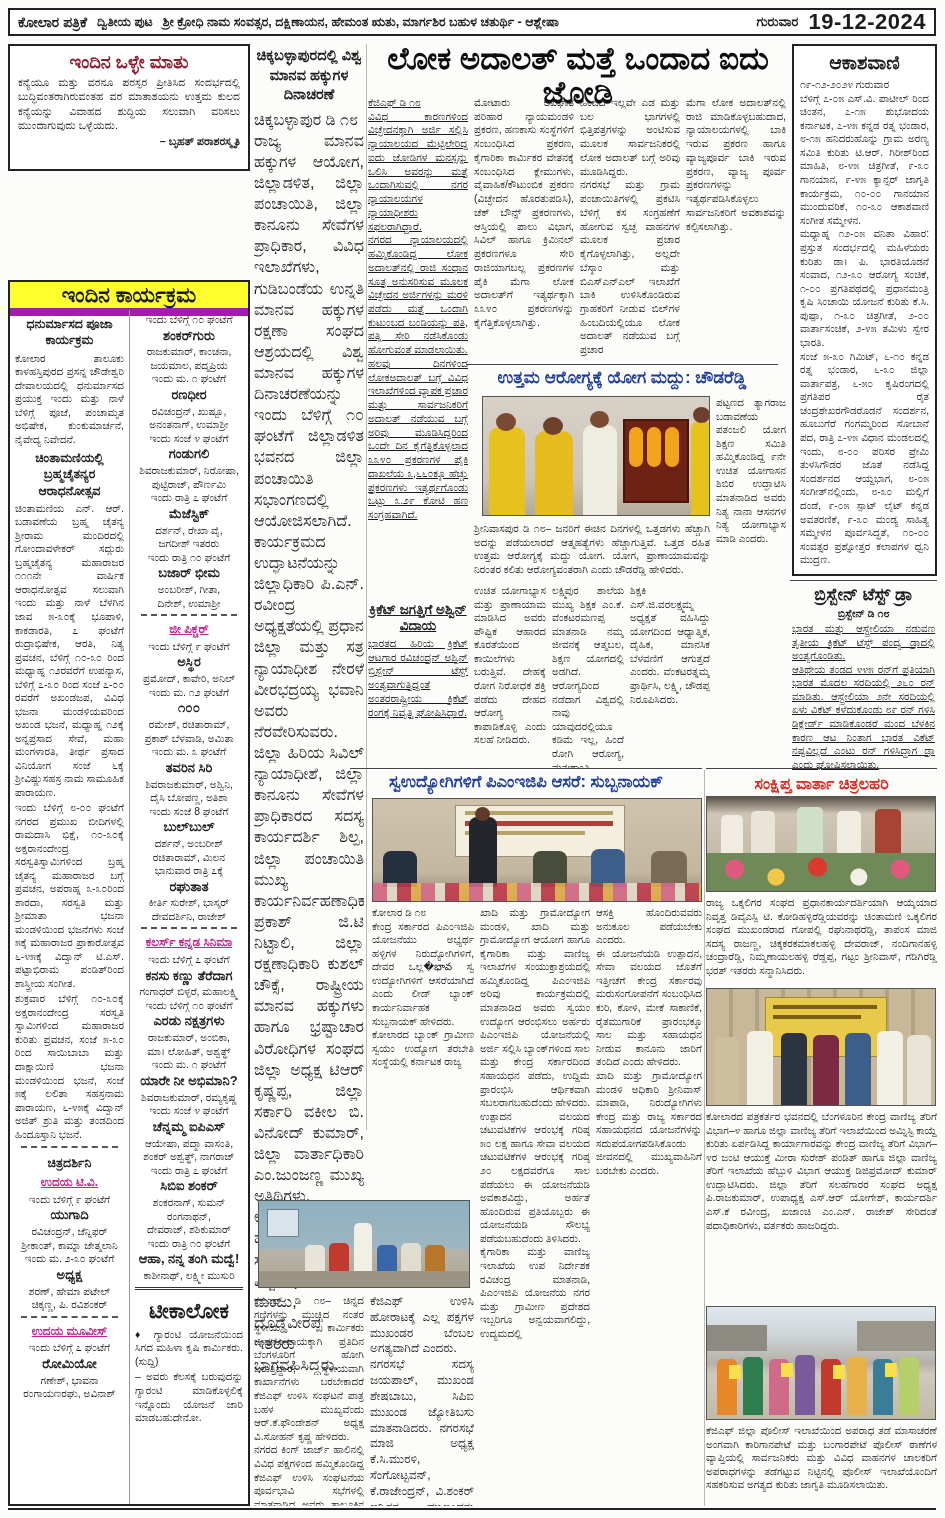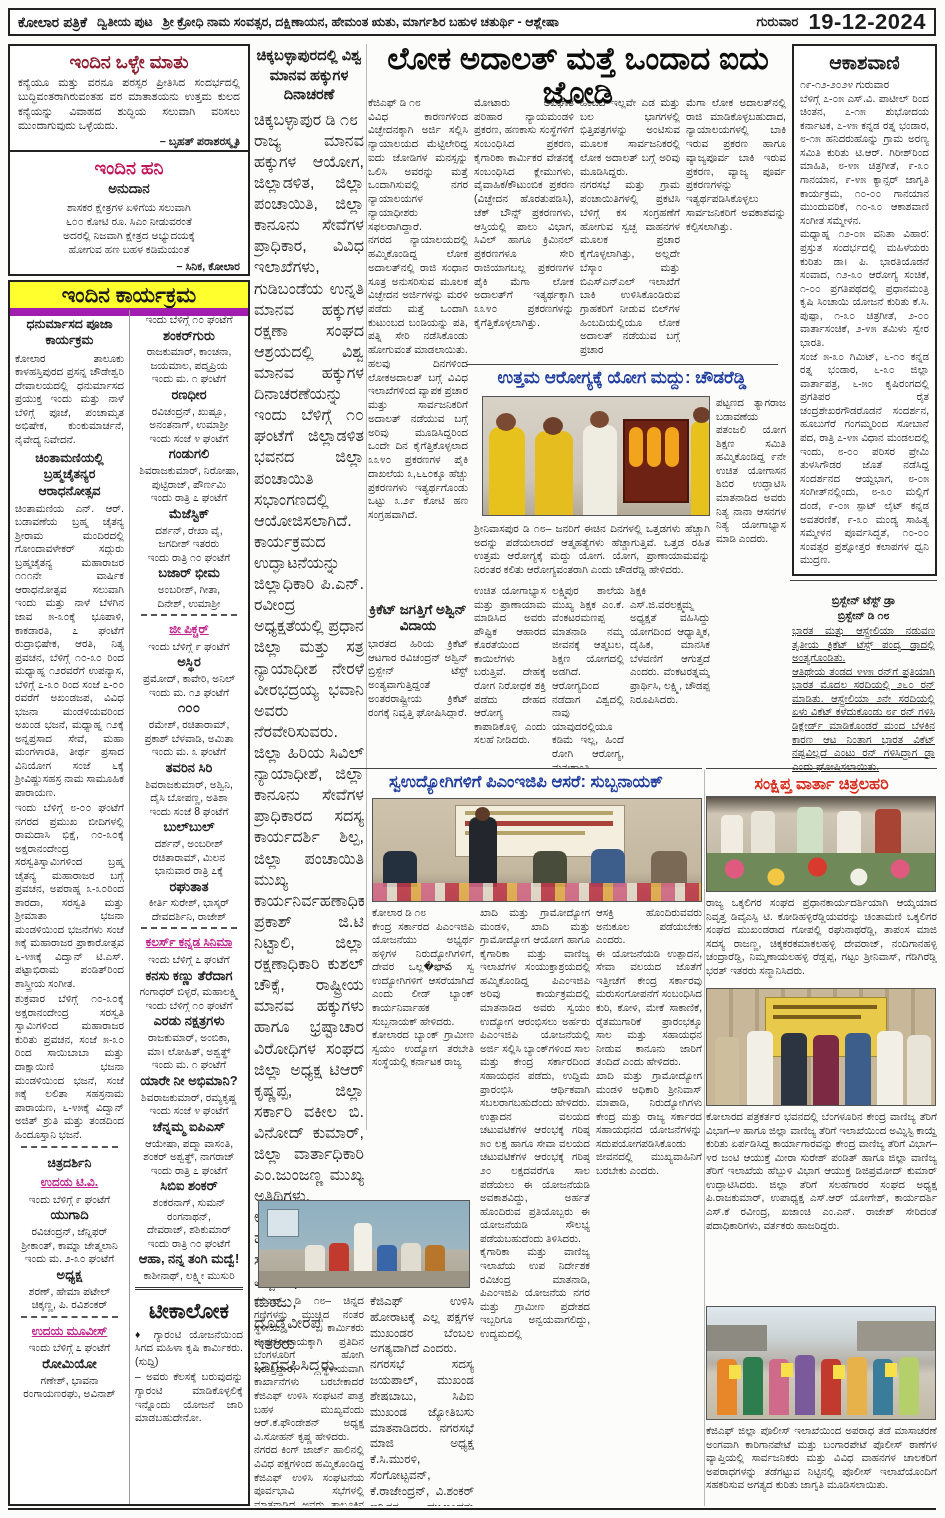--- a/index.html
+++ b/index.html
@@ -22,21 +22,21 @@
   .mh-date{font-weight:bold;font-size:22px;letter-spacing:0.5px;}
   
   .t-goodword{color:#8c1c2e;font-weight:bold;font-size:18px;text-align:center;padding:4px 0 2px;}
   .t-hani{color:#c2185b;font-weight:bold;font-size:18px;text-align:center;padding:4px 0 0;}
   .t-sub{font-weight:bold;font-size:13.5px;text-align:center;padding:2px 0 4px;}
   .t-main{font-weight:bold;font-size:31px;text-align:center;line-height:1.1;color:#0d0d0d;}
   .t-col2{font-weight:bold;font-size:14.5px;text-align:center;line-height:1.35;padding:2px 0 4px;}
   .t-blue{color:#1f3d9e;font-weight:bold;font-size:17px;text-align:center;}
   .t-red{color:#d8291b;font-weight:bold;font-size:17px;text-align:center;line-height:1.5;}
   .t-aksh{font-weight:bold;font-size:19px;text-align:center;padding:4px 0;}
-  .t-bris{font-weight:bold;font-size:11px;text-align:center;padding:2px 0;margin-top:9px;}
+  .t-bris{font-weight:bold;font-size:17px;text-align:center;padding:2px 0;}
   .dateline{font-size:10.6px;text-align:center;padding-bottom:2px;}
   
   .banner{background:#ffff2e;border-bottom:8px solid #a21caf;font-weight:bold;font-size:21px;text-align:center;line-height:26px;height:26px;}
   .ev-cols{position:absolute;top:28px;left:0;right:0;bottom:0;display:flex;}
   .ev-col{width:50%;padding:3px 5px;overflow:hidden;box-sizing:border-box;}
   .ev-col + .ev-col{border-left:1px solid #999;}
   .ln{line-height:1.3;}
   .ln-h{font-weight:bold;font-size:12.5px;text-align:center;padding:3px 0 2px;}
   .ln-m{font-weight:bold;font-size:13px;text-align:center;padding:1px 0;}
   .ln-t{font-size:10.4px;text-align:center;}
@@ -61,29 +61,20 @@
     <span class="mh-day">ಗುರುವಾರ</span>
     <span class="mh-date">19-12-2024</span>
   </div>
 
   <div class="abs bx" style="left:8px;top:44px;width:242px;height:127px;padding:2px 8px;">
     <div class="t-goodword">ಇಂದಿನ ಒಳ್ಳೇ ಮಾತು</div>
     <div class="jt" style="font-size:10.8px;">ಕನ್ಯೆಯೂ ಮತ್ತು ವರನೂ ಪರಸ್ಪರ ಪ್ರೀತಿಸಿದ ಸಂದರ್ಭದಲ್ಲಿ ಬುದ್ಧಿವಂತರಾಗಿರುವಂತಹ ವರ ಮಾತಾಶಯನು ಉತ್ತಮ ಕುಲದ ಕನ್ಯೆಯನ್ನು ವಿವಾಹದ ಶುದ್ಧಿಯ ಸಲುವಾಗಿ ವರಿಸಲು ಮುಂದಾಗುವುದು ಒಳ್ಳೆಯದು.</div>
     <div class="byline">– ಬೃಹತ್ ಪರಾಶರಸ್ಮೃತಿ</div>
   </div>
 
-  <div class="abs bx" style="left:8px;top:150px;width:242px;height:126px;padding:2px 8px;">
-    <div class="t-hani">ಇಂದಿನ ಹನಿ</div>
-    <div class="t-sub">ಅನುದಾನ</div>
-    <div class="jt ctr" style="white-space:pre-line;">ಶಾಸಕರ ಕ್ಷೇತ್ರಗಳ ಏಳಿಗೆಯ ಸಲುವಾಗಿ
-೬೦೦ ಕೋಟಿ ರೂ. ಸಿಎಂ ನೀಡುವರಂತೆ
-ಅದರಲ್ಲಿ ನಿಜವಾಗಿ ಕ್ಷೇತ್ರದ ಅಭ್ಯುದಯಕ್ಕೆ
-ಹೋಗುವ ಹಣ ಬಹಳ ಕಡಿಮೆಯಂತೆ</div>
-    <div class="byline">– ಸಿನಿಕ, ಕೋಲಾರ</div>
-  </div>
 
   <div class="abs bx" style="left:8px;top:280px;width:242px;height:1226px;">
     <div class="banner">ಇಂದಿನ ಕಾರ್ಯಕ್ರಮ</div>
     <div class="ev-cols">
       <div class="ev-col">
           <div class="ln ln-h">ಧನುರ್ಮಾಸದ ಪೂಜಾ ಕಾರ್ಯಕ್ರಮ</div>
           <div class="ln ln-b">ಕೋಲಾರ ತಾಲೂಕು ಕಾಳಹಸ್ತಿಪುರದ ಪ್ರಸನ್ನ ಚೌಡೇಶ್ವರಿ ದೇವಾಲಯದಲ್ಲಿ ಧನುರ್ಮಾಸದ ಪ್ರಯುಕ್ತ ಇಂದು ಮತ್ತು ನಾಳೆ ಬೆಳಿಗ್ಗೆ ಪೂಜೆ, ಪಂಚಾಮೃತ ಅಭಿಷೇಕ, ಕುಂಕುಮಾರ್ಚನೆ, ನೈವೇದ್ಯ ನಿವೇದನೆ.</div>
           <div class="ln ln-h">ಚಿಂತಾಮಣಿಯಲ್ಲಿ ಬ್ರಹ್ಮಚೈತನ್ಯರ ಆರಾಧನೋತ್ಸವ</div>
           <div class="ln ln-b">ಚಿಂತಾಮಣಿಯ ಎನ್. ಆರ್. ಬಡಾವಣೆಯ ಬ್ರಹ್ಮ ಚೈತನ್ಯ ಶ್ರೀರಾಮ ಮಂದಿರದಲ್ಲಿ ಗೋಂದಾವಳೇಕರ್ ಸದ್ಗುರು ಬ್ರಹ್ಮಚೈತನ್ಯ ಮಹಾರಾಜರ ೧೧೧ನೇ ವಾರ್ಷಿಕ ಆರಾಧನೋತ್ಸವ ಸಲುವಾಗಿ ಇಂದು ಮತ್ತು ನಾಳೆ ಬೆಳಗಿನ ಜಾವ ೫-೩೦ಕ್ಕೆ ಭೂಪಾಳಿ, ಕಾಕಡಾರತಿ, ೭ ಘಂಟೆಗೆ ರುದ್ರಾಭಿಷೇಕ, ಆರತಿ, ನಿತ್ಯ ಪ್ರವಚನ, ಬೆಳಿಗ್ಗೆ ೧೦-೩೦ ರಿಂದ ಮಧ್ಯಾಹ್ನ ೧೨ರವರೆಗೆ ಉಪನ್ಯಾಸ, ಬೆಳಿಗ್ಗೆ ೭-೩೦ ರಿಂದ ಸಂಜೆ ೭-೦೦ ರವರೆಗೆ ಅಖಂಡಜಪ, ವಿವಿಧ ಭಜನಾ ಮಂಡಳಿಯವರಿಂದ ಅಖಂಡ ಭಜನೆ, ಮಧ್ಯಾಹ್ನ ೧೨ಕ್ಕೆ ಅನ್ನಪ್ರಸಾದ ಸೇವೆ, ಮಹಾ ಮಂಗಳಾರತಿ, ತೀರ್ಥ ಪ್ರಸಾದ ವಿನಿಯೋಗ ಸಂಜೆ ೬ಕ್ಕೆ ಶ್ರೀವಿಷ್ಣುಸಹಸ್ರ ನಾಮ ಸಾಮೂಹಿಕ ಪಾರಾಯಣ.</div>
           <div class="ln ln-b">ಇಂದು ಬೆಳಿಗ್ಗೆ ೮-೦೦ ಘಂಟೆಗೆ ನಗರದ ಪ್ರಮುಖ ಬೀದಿಗಳಲ್ಲಿ ರಾಮದಾಸಿ ಭಿಕ್ಷೆ, ೧೦-೩೦ಕ್ಕೆ ಅಕ್ಷರಾನಂದೇಂದ್ರ ಸರಸ್ವತಿಸ್ವಾಮಿಗಳಿಂದ ಬ್ರಹ್ಮ ಚೈತನ್ಯ ಮಹಾರಾಜರ ಬಗ್ಗೆ ಪ್ರವಚನ, ಅಪರಾಹ್ನ ೩-೩೦ರಿಂದ ಶಾರದಾ, ಸರಸ್ವತಿ ಮತ್ತು ಶ್ರೀಮಾತಾ ಭಜನಾ ಮಂಡಳಿಯಿಂದ ಭಜನೆಗಳು ಸಂಜೆ ೫ಕ್ಕೆ ಮಹಾರಾಜರ ಪ್ರಾಕಾರೋತ್ಸವ ೬-೪೫ಕ್ಕೆ ವಿದ್ವಾನ್ ಟಿ.ಎಸ್. ಪಟ್ಟಾಭಿರಾಮ ಪಂಡಿತ್‌ರಿಂದ ಶಾಸ್ತ್ರೀಯ ಸಂಗೀತ.</div>
@@ -184,21 +175,21 @@
     <div class="jt" style="font-size:16px;">ಚಿಕ್ಕಬಳ್ಳಾಪುರ ಡಿ ೧೮
 ರಾಜ್ಯ ಮಾನವ ಹಕ್ಕುಗಳ ಆಯೋಗ, ಜಿಲ್ಲಾಡಳಿತ, ಜಿಲ್ಲಾ ಪಂಚಾಯಿತಿ, ಜಿಲ್ಲಾ ಕಾನೂನು ಸೇವೆಗಳ ಪ್ರಾಧಿಕಾರ, ವಿವಿಧ ಇಲಾಖೆಗಳು, ಗುಡಿಬಂಡೆಯ ಉನ್ನತಿ ಮಾನವ ಹಕ್ಕುಗಳ ರಕ್ಷಣಾ ಸಂಘದ ಆಶ್ರಯದಲ್ಲಿ ವಿಶ್ವ ಮಾನವ ಹಕ್ಕುಗಳ ದಿನಾಚರಣೆಯನ್ನು ಇಂದು ಬೆಳಿಗ್ಗೆ ೧೦ ಘಂಟೆಗೆ ಜಿಲ್ಲಾಡಳಿತ ಭವನದ ಜಿಲ್ಲಾ ಪಂಚಾಯಿತಿ ಸಭಾಂಗಣದಲ್ಲಿ ಆಯೋಜಿಸಲಾಗಿದೆ.
 ಕಾರ್ಯಕ್ರಮದ ಉದ್ಘಾಟನೆಯನ್ನು ಜಿಲ್ಲಾಧಿಕಾರಿ ಪಿ.ಎನ್. ರವೀಂದ್ರ ಅಧ್ಯಕ್ಷತೆಯಲ್ಲಿ ಪ್ರಧಾನ ಜಿಲ್ಲಾ ಮತ್ತು ಸತ್ರ ನ್ಯಾಯಾಧೀಶ ನೇರಳೆ ವೀರಭದ್ರಯ್ಯ ಭವಾನಿ ಅವರು ನೆರವೇರಿಸುವರು.
 ಜಿಲ್ಲಾ ಹಿರಿಯ ಸಿವಿಲ್ ನ್ಯಾಯಾಧೀಶೆ, ಜಿಲ್ಲಾ ಕಾನೂನು ಸೇವೆಗಳ ಪ್ರಾಧಿಕಾರದ ಸದಸ್ಯ ಕಾರ್ಯದರ್ಶಿ ಶಿಲ್ಪ, ಜಿಲ್ಲಾ ಪಂಚಾಯಿತಿ ಮುಖ್ಯ ಕಾರ್ಯನಿರ್ವಹಣಾಧಿಕಾರಿ ಪ್ರಕಾಶ್ ಜಿ.ಟಿ ನಿಟ್ಟಾಲಿ, ಜಿಲ್ಲಾ ರಕ್ಷಣಾಧಿಕಾರಿ ಕುಶಲ್ ಚೌಕ್ಸೆ, ರಾಷ್ಟ್ರೀಯ ಮಾನವ ಹಕ್ಕುಗಳು ಹಾಗೂ ಭ್ರಷ್ಟಾಚಾರ ವಿರೋಧಿಗಳ ಸಂಘದ ಜಿಲ್ಲಾ ಅಧ್ಯಕ್ಷ ಟಿಆರ್ ಕೃಷ್ಣಪ್ಪ, ಜಿಲ್ಲಾ ಸರ್ಕಾರಿ ವಕೀಲ ಬಿ. ವಿನೋದ್ ಕುಮಾರ್, ಜಿಲ್ಲಾ ವಾರ್ತಾಧಿಕಾರಿ ಎಂ.ಜುಂಜಣ್ಣ ಮುಖ್ಯ ಅತಿಥಿಗಳು.
 ಉನ್ನತಿ ಮಾನವ ಹಕ್ಕುಗಳ ರಕ್ಷಣಾ ಸಂಘದ ಜಿ.ವಿ. ವಿಶ್ವನಾಥ್, ನಾಗ, ಮಂಜು, ದೊಡ್ಡವೀರಪ್ಪ ಇತರರು ಭಾಗವಹಿಸಿದ್ದರು.</div>
   </div>
   <div class="vrule" style="left:366px;top:44px;height:1086px;"></div>
 
   <div class="abs t-main" style="left:368px;top:42px;width:420px;height:48px;">ಲೋಕ ಅದಾಲತ್ ಮತ್ತೆ ಒಂದಾದ ಐದು ಜೋಡಿ</div>
 
-  <div class="col" style="left:368px;top:96px;width:100px;height:672px;">
+  <div class="col" style="left:368px;top:96px;width:100px;height:672px;text-decoration:underline;">
     <div class="jt" style="font-size:10.4px;height:500px;">ಕೆಜಿಎಫ್ ಡಿ ೧೮
 ವಿವಿಧ ಕಾರಣಗಳಿಂದ ವಿಚ್ಛೇದನಕ್ಕಾಗಿ ಅರ್ಜಿ ಸಲ್ಲಿಸಿ ನ್ಯಾಯಾಲಯದ ಮೆಟ್ಟಿಲೇರಿದ್ದ ಐದು ಜೋಡಿಗಳ ಮನಸ್ಸನ್ನು ಒಲಿಸಿ ಅವರನ್ನು ಮತ್ತೆ ಒಂದಾಗಿಸುವಲ್ಲಿ ನಗರ ನ್ಯಾಯಾಲಯಗಳ ನ್ಯಾಯಾಧೀಶರು ಸಫಲರಾಗಿದ್ದಾರೆ.
 ನಗರದ ನ್ಯಾಯಾಲಯದಲ್ಲಿ ಹಮ್ಮಿಕೊಂಡಿದ್ದ ಲೋಕ ಅದಾಲತ್‌ನಲ್ಲಿ ರಾಜಿ ಸಂಧಾನ ಸೂತ್ರ ಅನುಸರಿಸುವ ಮೂಲಕ ವಿಚ್ಛೇದನ ಅರ್ಜಿಗಳನ್ನು ಮರಳಿ ಪಡೆದು ಮತ್ತೆ ಒಂದಾಗಿ ಕುಟುಂಬದ ಬಂಡಿಯನ್ನು ಪತಿ, ಪತ್ನಿ ಸೇರಿ ನಡೆಸಿಕೊಂಡು ಹೋಗುವಂತೆ ಮಾಡಲಾಯಿತು.
 ಹಲವು ದಿನಗಳಿಂದ ಲೋಕಅದಾಲತ್ ಬಗ್ಗೆ ವಿವಿಧ ಇಲಾಖೆಗಳಿಂದ ವ್ಯಾಪಕ ಪ್ರಚಾರ ಮತ್ತು ಸಾರ್ವಜನಿಕರಿಗೆ ಅದಾಲತ್ ನಡೆಯುವ ಬಗ್ಗೆ ಅರಿವು ಮೂಡಿಸಿದ್ದರಿಂದ ಒಂದೇ ದಿನ ಕೈಗೆತ್ತಿಕೊಳ್ಳಲಾದ ೩೩೪೦ ಪ್ರಕರಣಗಳ ಪೈಕಿ ದಾಖಲೆಯ ೩,೬೬೦ಕ್ಕೂ ಹೆಚ್ಚು ಪ್ರಕರಣಗಳು ಇತ್ಯರ್ಥಗೊಂಡು ಒಟ್ಟು ೩.೨೯ ಕೋಟಿ ಹಣ ಸಂಗ್ರಹವಾಗಿದೆ.</div>
     <div class="ln-h" style="font-size:13.5px;padding:6px 0 3px;">ಕ್ರಿಕೆಟ್ ಜಗತ್ತಿಗೆ ಅಶ್ವಿನ್ ವಿದಾಯ</div>
     <div class="jt" style="font-size:10.4px;">ಭಾರತದ ಹಿರಿಯ ಕ್ರಿಕೆಟ್ ಆಟಗಾರ ರವಿಚಂದ್ರನ್ ಅಶ್ವಿನ್ ಬ್ರಿಸ್ಬೇನ್ ಟೆಸ್ಟ್ ಅಂತ್ಯವಾಗುತ್ತಿದ್ದಂತೆ ಅಂತರರಾಷ್ಟ್ರೀಯ ಕ್ರಿಕೆಟ್ ರಂಗಕ್ಕೆ ನಿವೃತ್ತಿ ಘೋಷಿಸಿದ್ದಾರೆ.</div>
   </div>
   <div class="col jt" style="left:474px;top:96px;width:100px;height:264px;font-size:10.4px;">ಮೋಟಾರು ಅಪಘಾತ ಪರಿಹಾರ ನ್ಯಾಯಮಂಡಳಿ ಪ್ರಕರಣ, ಹಣಕಾಸು ಸಂಸ್ಥೆಗಳಿಗೆ ಸಂಬಂಧಿಸಿದ ಪ್ರಕರಣ, ಕೈಗಾರಿಕಾ ಕಾರ್ಮಿಕರ ವೇತನಕ್ಕೆ ಸಂಬಂಧಿಸಿದ ಕ್ಲೇಮುಗಳು, ವೈವಾಹಿಕ/ಕೌಟುಂಬಿಕ ಪ್ರಕರಣ (ವಿಚ್ಛೇದನ ಹೊರತುಪಡಿಸಿ), ಚೆಕ್ ಬೌನ್ಸ್ ಪ್ರಕರಣಗಳು, ಆಸ್ತಿಯಲ್ಲಿ ಪಾಲು ವಿಭಾಗ, ಸಿವಿಲ್ ಹಾಗೂ ಕ್ರಿಮಿನಲ್ ಪ್ರಕರಣಗಳೂ ಸೇರಿ ರಾಜಿಯಾಗಬಲ್ಲ ಪ್ರಕರಣಗಳ ಪೈಕಿ ಮೆಗಾ ಲೋಕ ಅದಾಲತ್‌ಗೆ ಇತ್ಯರ್ಥಕ್ಕಾಗಿ ೩೩೪೦ ಪ್ರಕರಣಗಳನ್ನು ಕೈಗೆತ್ತಿಕೊಳ್ಳಲಾಗಿತ್ತು.</div>
   <div class="col jt" style="left:580px;top:96px;width:100px;height:264px;font-size:10.4px;">ಹಿಂಬದಿ ಇಲ್ಲವೇ ಎಡ ಮತ್ತು ಬಲ ಭಾಗಗಳಲ್ಲಿ ಭಿತ್ತಿಪತ್ರಗಳನ್ನು ಅಂಟಿಸುವ ಮೂಲಕ ಸಾರ್ವಜನಿಕರಲ್ಲಿ ಲೋಕ ಅದಾಲತ್ ಬಗ್ಗೆ ಅರಿವು ಮೂಡಿಸಿದ್ದರು.
 ನಗರಸಭೆ ಮತ್ತು ಗ್ರಾಮ ಪಂಚಾಯಿತಿಗಳಲ್ಲಿ ಪ್ರಕಟಿಸಿ ಬೆಳಿಗ್ಗೆ ಕಸ ಸಂಗ್ರಹಣೆಗೆ ಹೋಗುವ ಸ್ವಚ್ಛ ವಾಹನಗಳ ಮೂಲಕ ಪ್ರಚಾರ ಕೈಗೊಳ್ಳಲಾಗಿತ್ತು, ಅಲ್ಲದೇ ಬೆಸ್ಕಾಂ ಮತ್ತು ಬಿಎಸ್ಎನ್ಎಲ್ ಇಲಾಖೆಗೆ ಬಾಕಿ ಉಳಿಸಿಕೊಂಡಿರುವ ಗ್ರಾಹಕರಿಗೆ ನೀಡುವ ಬಿಲ್‌ಗಳ ಹಿಂಬದಿಯಲ್ಲಿಯೂ ಲೋಕ ಅದಾಲತ್ ನಡೆಯುವ ಬಗ್ಗೆ ಪ್ರಚಾರ</div>

